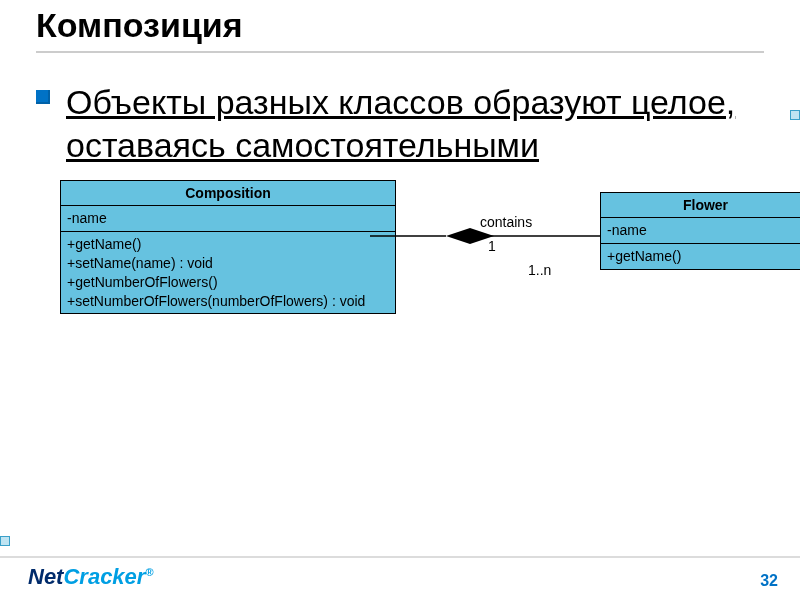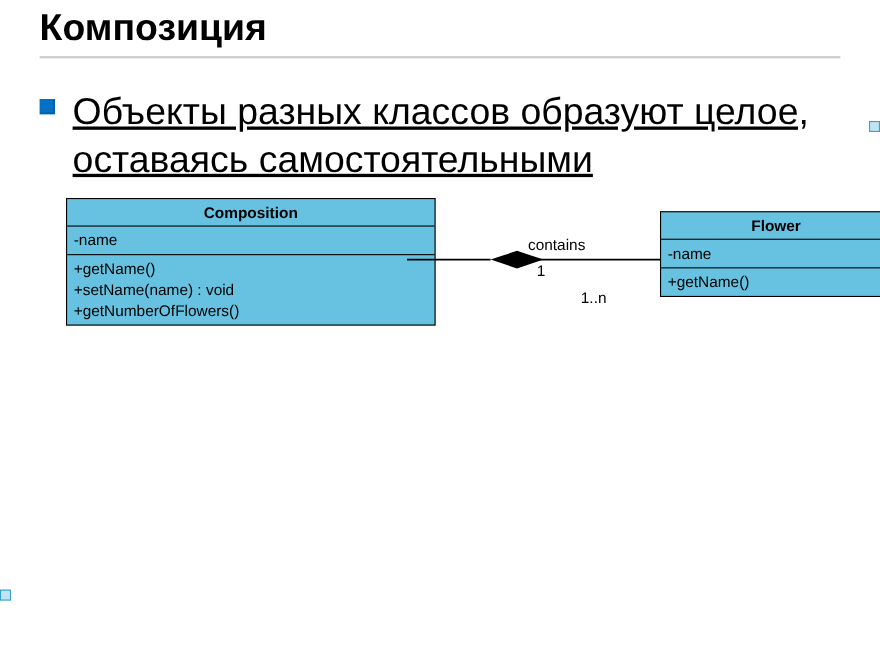--- a/index.html
+++ b/index.html
@@ -178,20 +178,21 @@
   <div class="diagram">
     <div class="uml-class composition-box">
       <div class="section class-name">Composition</div>
       <div class="section">
         <div class="row">-name</div>
       </div>
       <div class="section">
         <div class="row">+getName()</div>
         <div class="row">+setName(name) : void</div>
         <div class="row">+getNumberOfFlowers()</div>
+        <div class="row">+setNumberOfFlowers(numberOfFlowers) : void</div>
       </div>
     </div>
 
     <div class="uml-class flower-box">
       <div class="section class-name">Flower</div>
       <div class="section">
         <div class="row">-name</div>
       </div>
       <div class="section">
         <div class="row">+getName()</div>
@@ -206,13 +207,19 @@
       </svg>
       <span class="label-contains">contains</span>
       <span class="mult-left">1</span>
       <span class="mult-right">1..n</span>
     </div>
   </div>
 
   <div class="side-marker"></div>
   <div class="side-marker2"></div>
 
+  <div class="footer">
+    <span class="logo">
+      <span>Net</span><span class="cr">Cracker</span><span class="reg">®</span>
+    </span>
+    <span class="page">32</span>
+  </div>
 </div>
 
 </body></html>

